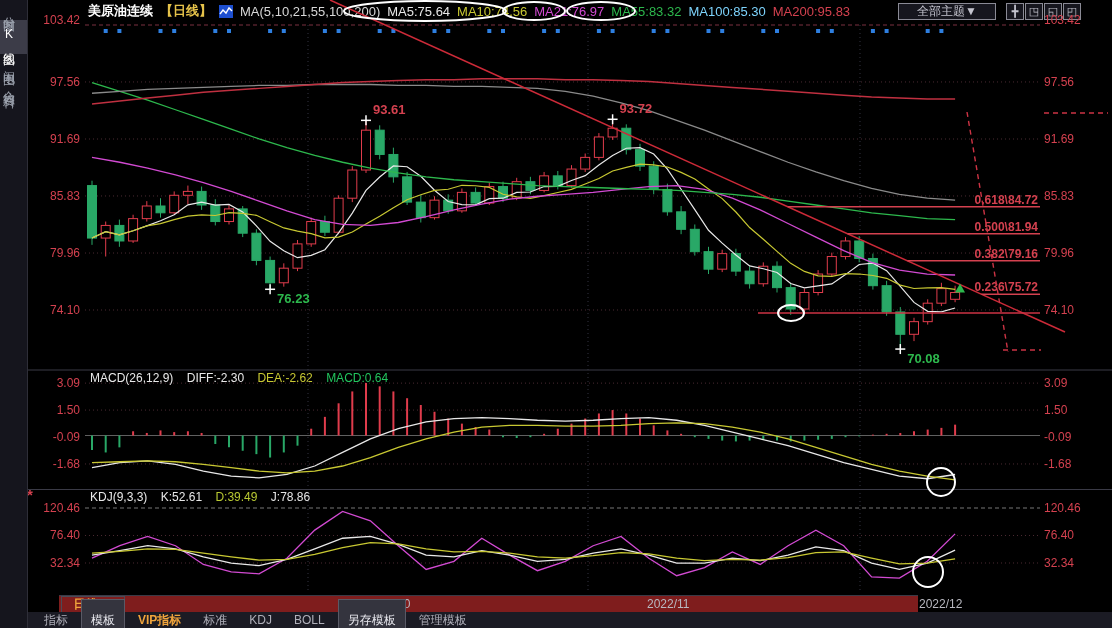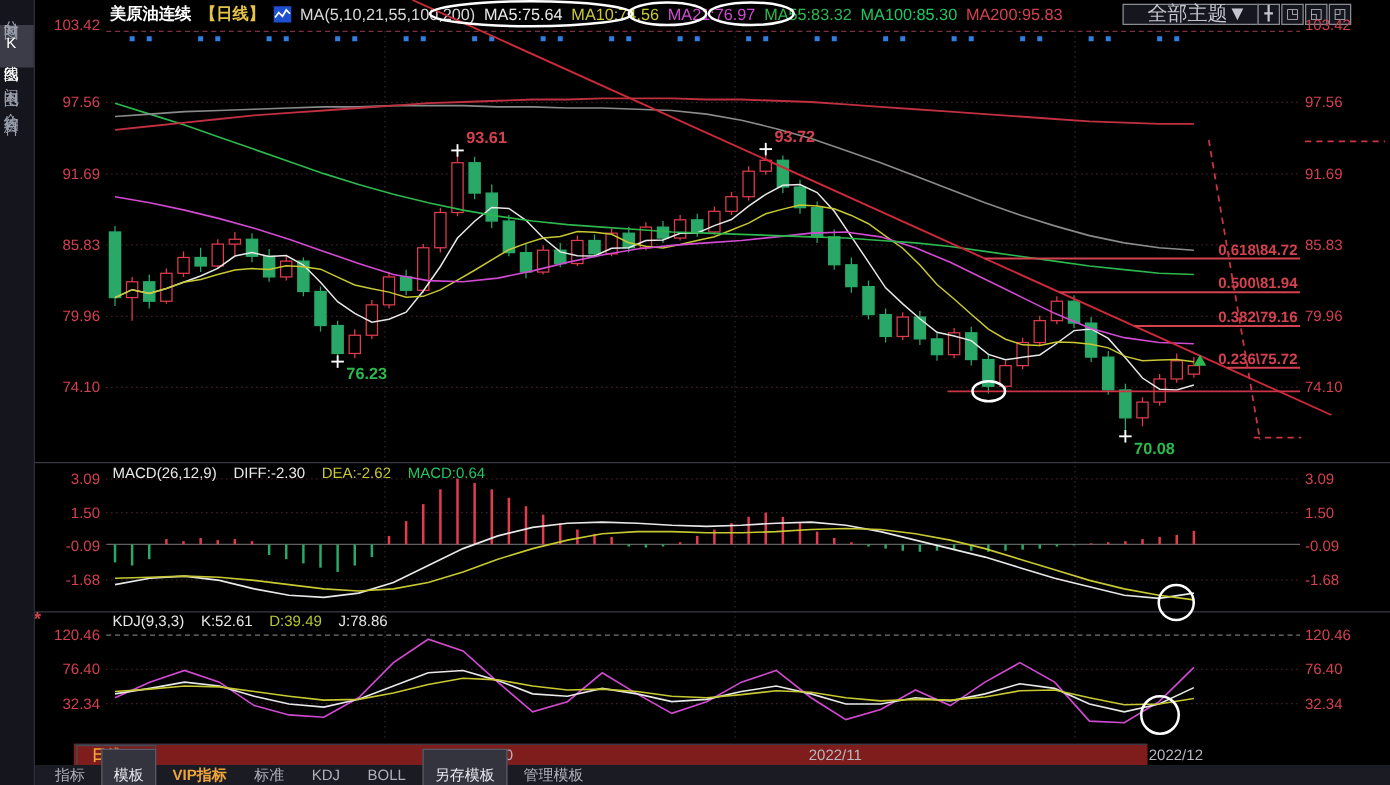--- a/index.html
+++ b/index.html
@@ -14,21 +14,21 @@
   
   #header{position:absolute;left:88px;top:2px;height:18px;z-index:2;white-space:nowrap;
     font-size:13px;display:flex;align-items:center;gap:7px;}
   .sym{color:#fff;font-weight:bold;}
   .period{color:#e6c34a;font-weight:bold;}
   .chicon{display:inline-block;width:14px;height:13px;background:#1d4fd0;position:relative;top:0;}
   .maf{color:#d8d8d8;}
   .mav{font-weight:normal;}
   
   #theme-btn{position:absolute;left:898px;top:3px;width:96px;height:15px;border:1px solid #8a8a95;
-    color:#c5c5cf;background:#16161e;font-size:16px;text-align:center;line-height:15px;z-index:2;cursor:pointer;padding-left:11px;}
+    color:#c5c5cf;background:#16161e;font-size:12px;text-align:center;line-height:15px;z-index:2;cursor:pointer;}
   .tool-btn{position:absolute;top:3px;width:16px;height:15px;border:1px solid #8a8a95;background:#16161e;
     color:#c5c5cf;font-size:11px;text-align:center;line-height:14px;z-index:2;cursor:pointer;}
   
   .readout{position:absolute;left:90px;font-size:12px;z-index:2;white-space:nowrap;}
   .readout span{margin-right:10px;}
   
   #status-row{position:absolute;left:27px;top:595px;width:859px;height:17px;background:#7f1d1d;z-index:2;
     border-top:1px solid #3a3a46;border-bottom:1px solid #3a3a46;margin-left:32px;}
   #period-box{position:absolute;left:2px;top:0px;width:62px;height:15px;border:1px solid #4a4a56;
     color:#f0a43c;font-size:12px;font-weight:bold;text-align:center;line-height:15px;cursor:pointer;}
@@ -59,21 +59,21 @@
     <span class="chicon">
       <svg width="14" height="13" style="position:static">
           <polyline points="1,9 4,5 7,8 10,3 13,6" stroke="#fff" stroke-width="1.4" fill="none"></polyline>
         </svg>
     </span>
     <span class="maf">MA(5,10,21,55,100,200)</span>
     <span class="mav" style="color: rgb(232, 232, 232);">MA5:75.64</span>
     <span class="mav" style="color: rgb(200, 200, 50);">MA10:74.56</span>
     <span class="mav" style="color: rgb(210, 74, 210);">MA21:76.97</span>
     <span class="mav" style="color: rgb(45, 184, 77);">MA55:83.32</span>
-    <span class="mav" style="color: #22c55e; text-align: center;">MA100:85.30</span>
+    <span class="mav" style="color: #7dd3fc; text-align: center;">MA100:85.30</span>
     <span class="mav" style="color: rgb(212, 65, 79);">MA200:95.83</span>
   </div>
 
   <div id="theme-btn">全部主题▼</div>
   <div class="tool-btn" style="left:1006px">╋</div>
   <div class="tool-btn" style="left:1025px">◳</div>
   <div class="tool-btn" style="left:1044px">◱</div>
   <div class="tool-btn" style="left:1063px">◰</div>
 
   <svg id="chart" width="1112" height="628">

